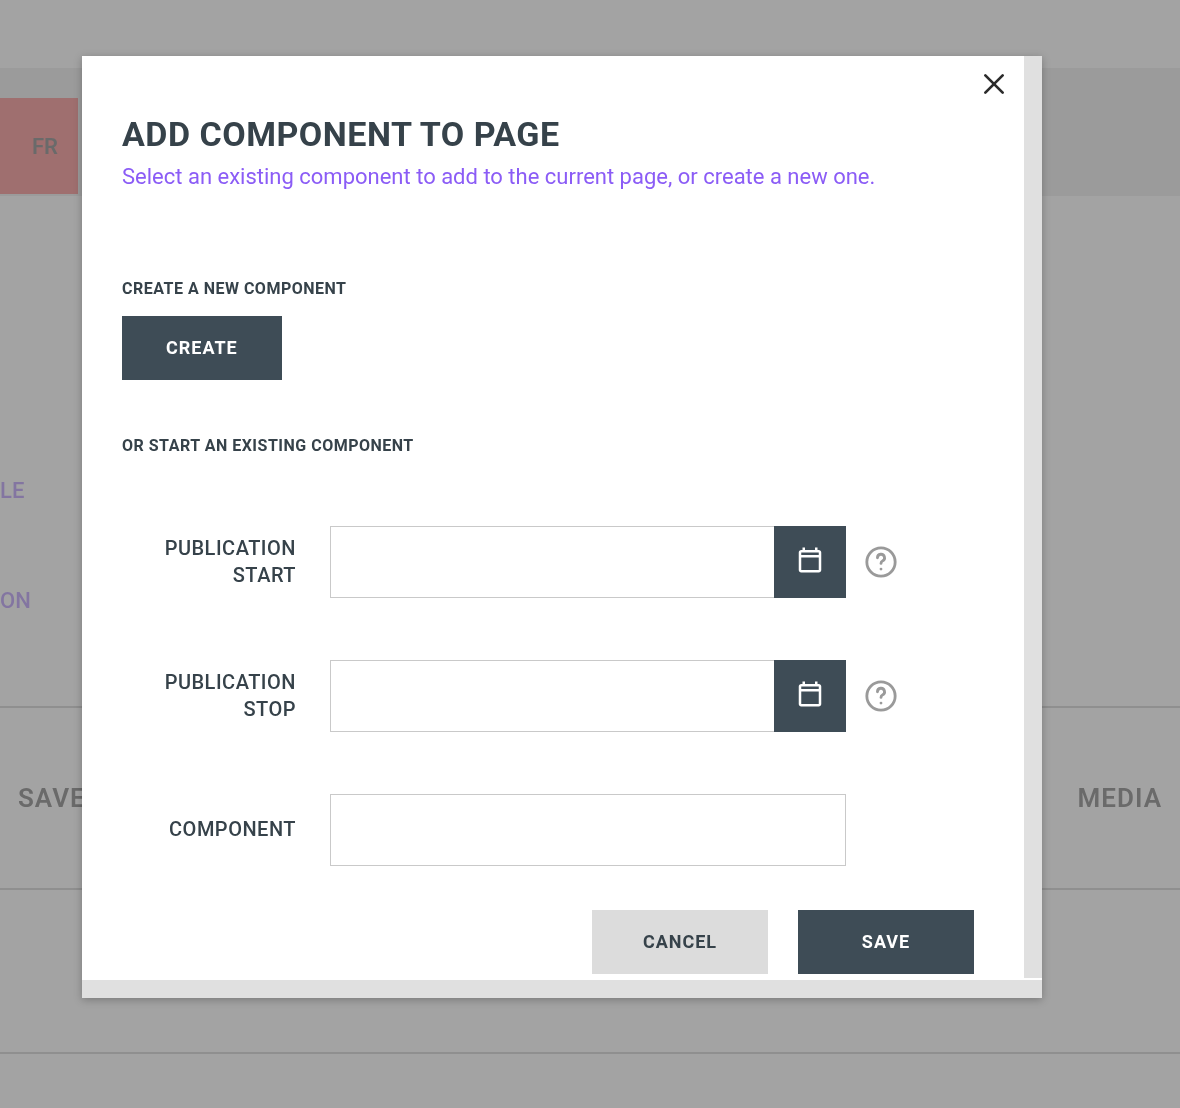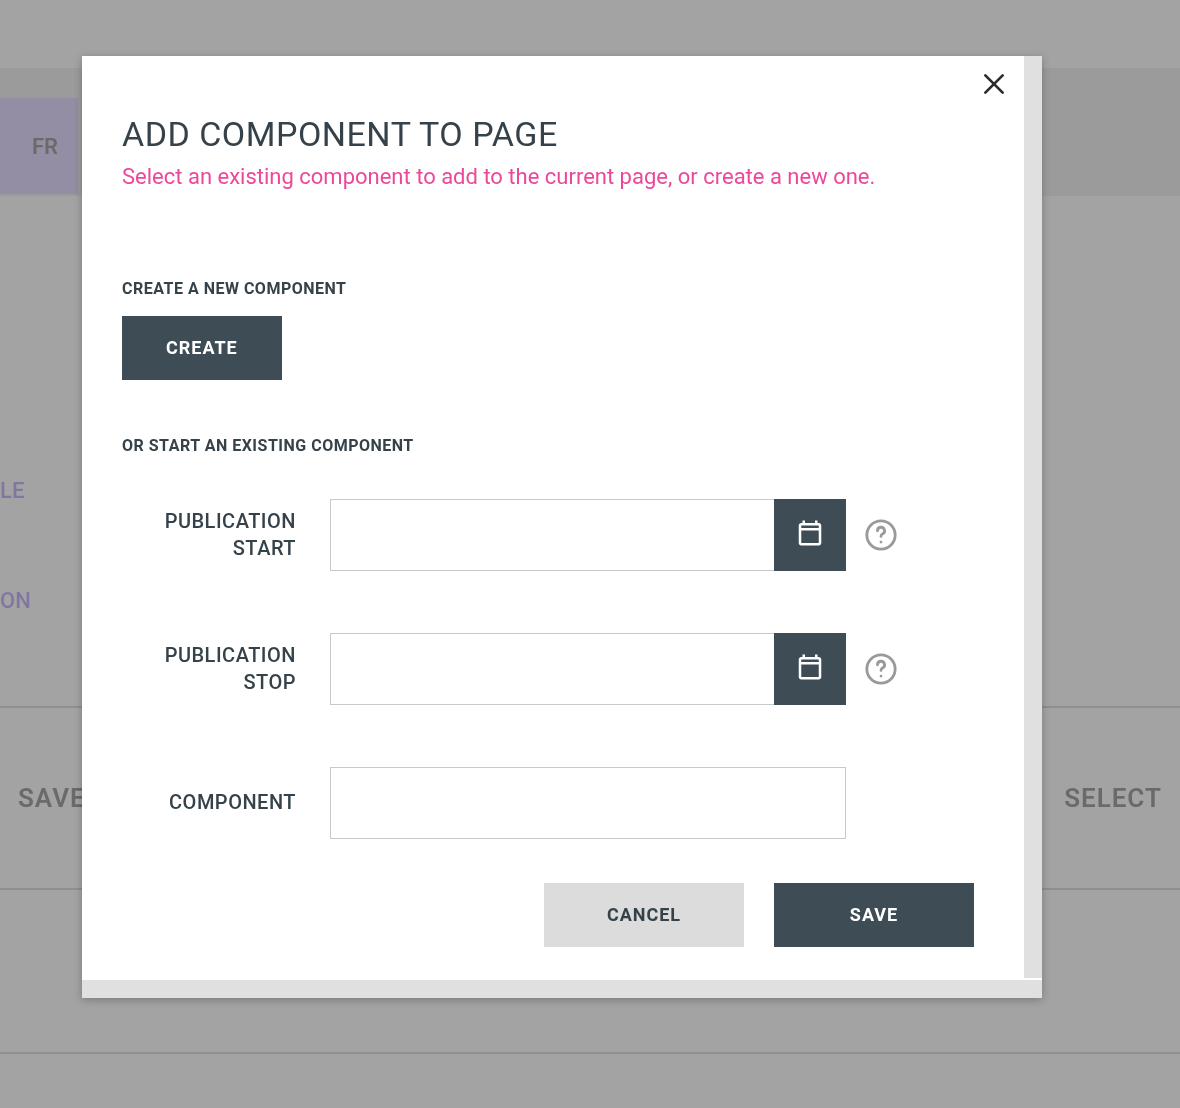--- a/index.html
+++ b/index.html
@@ -27,21 +27,21 @@
     .bg-header {
       position: absolute;
       top: 68px; left: 0; right: 0;
       height: 128px;
       background: #e0e0e0;
     }
     .bg-header .tab-fr {
       position: absolute;
       left: 0; top: 30px;
       width: 78px; height: 96px;
-      background: #c4b5fd;
+      background: #ef4444;
       display: flex; align-items: center; justify-content: flex-end;
       padding-right: 20px;
       font-weight: 600;
       font-size: 22px;
       color: #333;
     }
     .bg-mid {
       position: absolute;
       left: 0; right: 0; top: 196px; bottom: 0;
       background: #fff;
@@ -121,28 +121,28 @@
       top: 10px; right: 10px;
       width: 40px; height: 40px;
       display: flex; align-items: center; justify-content: center;
       cursor: pointer;
       color: #2c2c2c;
     }
     .close-btn svg { width: 26px; height: 26px; }
 
     .dialog-title {
       font-size: 34px;
-      font-weight: 400;
+      font-weight: 700;
       letter-spacing: 0.5px;
       color: #36424a;
       margin-bottom: 8px;
     }
     .dialog-subtitle {
       font-size: 22px;
-      color: #ec4899;
+      color: #8b5cf6;
       font-weight: 400;
       line-height: 1.4;
     }
 
     .section-heading {
       font-size: 16px;
       font-weight: 700;
       color: #36424a;
       letter-spacing: 0.5px;
     }
@@ -166,21 +166,21 @@
       background: #3e4c56;
       color: #fff;
     }
     .btn-secondary {
       background: #dcdcdc;
       color: #36424a;
     }
     .create-btn-wrap { margin-top: 18px; }
 
     .form-area {
-      margin-top: 44px;
+      margin-top: 71px;
     }
     .form-row {
       display: flex;
       align-items: center;
       margin-bottom: 62px;
     }
     .form-row:last-child { margin-bottom: 0; }
     .form-label {
       width: 208px;
       text-align: right;
@@ -230,38 +230,38 @@
     }
     .help-icon svg { width: 34px; height: 34px; }
 
     .footer-actions {
       display: flex;
       gap: 30px;
       justify-content: flex-end;
       margin-top: 44px;
       padding-right: 10px;
     }
-    .footer-actions .btn { width: 200px; padding: 15px; }
+    .footer-actions .btn { width: 176px; padding: 15px; }
   </style>
 </head>
 <body>
 
 <div class="bg-page">
   <div class="bg-top-strip"></div>
   <div class="bg-header">
     <div class="tab-fr">
       <span>FR</span>
     </div>
   </div>
   <div class="bg-mid">
     <div class="bg-side-label l1">LE</div>
     <div class="bg-side-label l2">ON</div>
     <div class="bg-tabs-row">
       <span>SAVE</span>
-      <span>SELECT</span>
+      <span>MEDIA</span>
     </div>
     <div class="bg-below-row"></div>
     <div class="bg-below-row2"></div>
   </div>
 </div>
 
 <div class="overlay"></div>
 
 <div class="modal">
   <div class="modal-scrollbar"></div>

